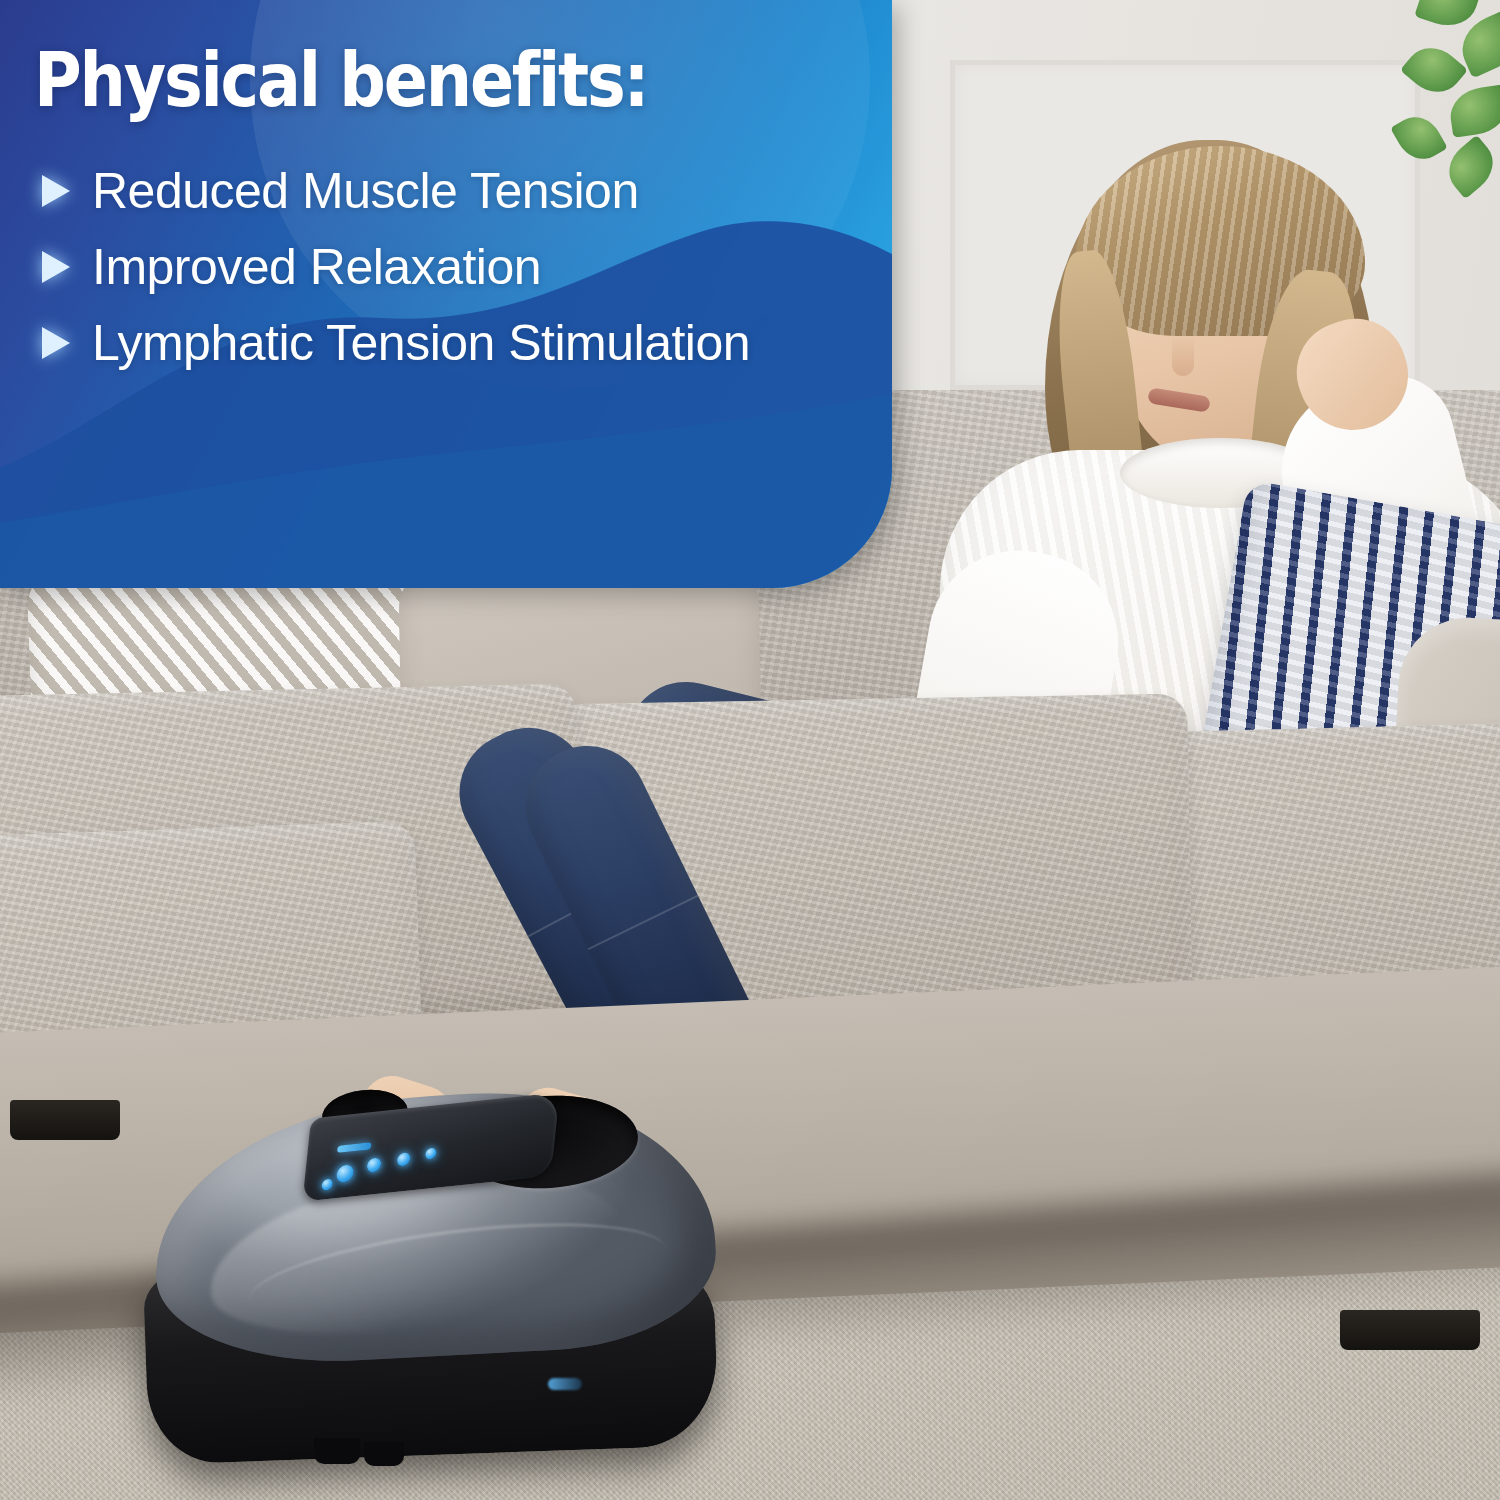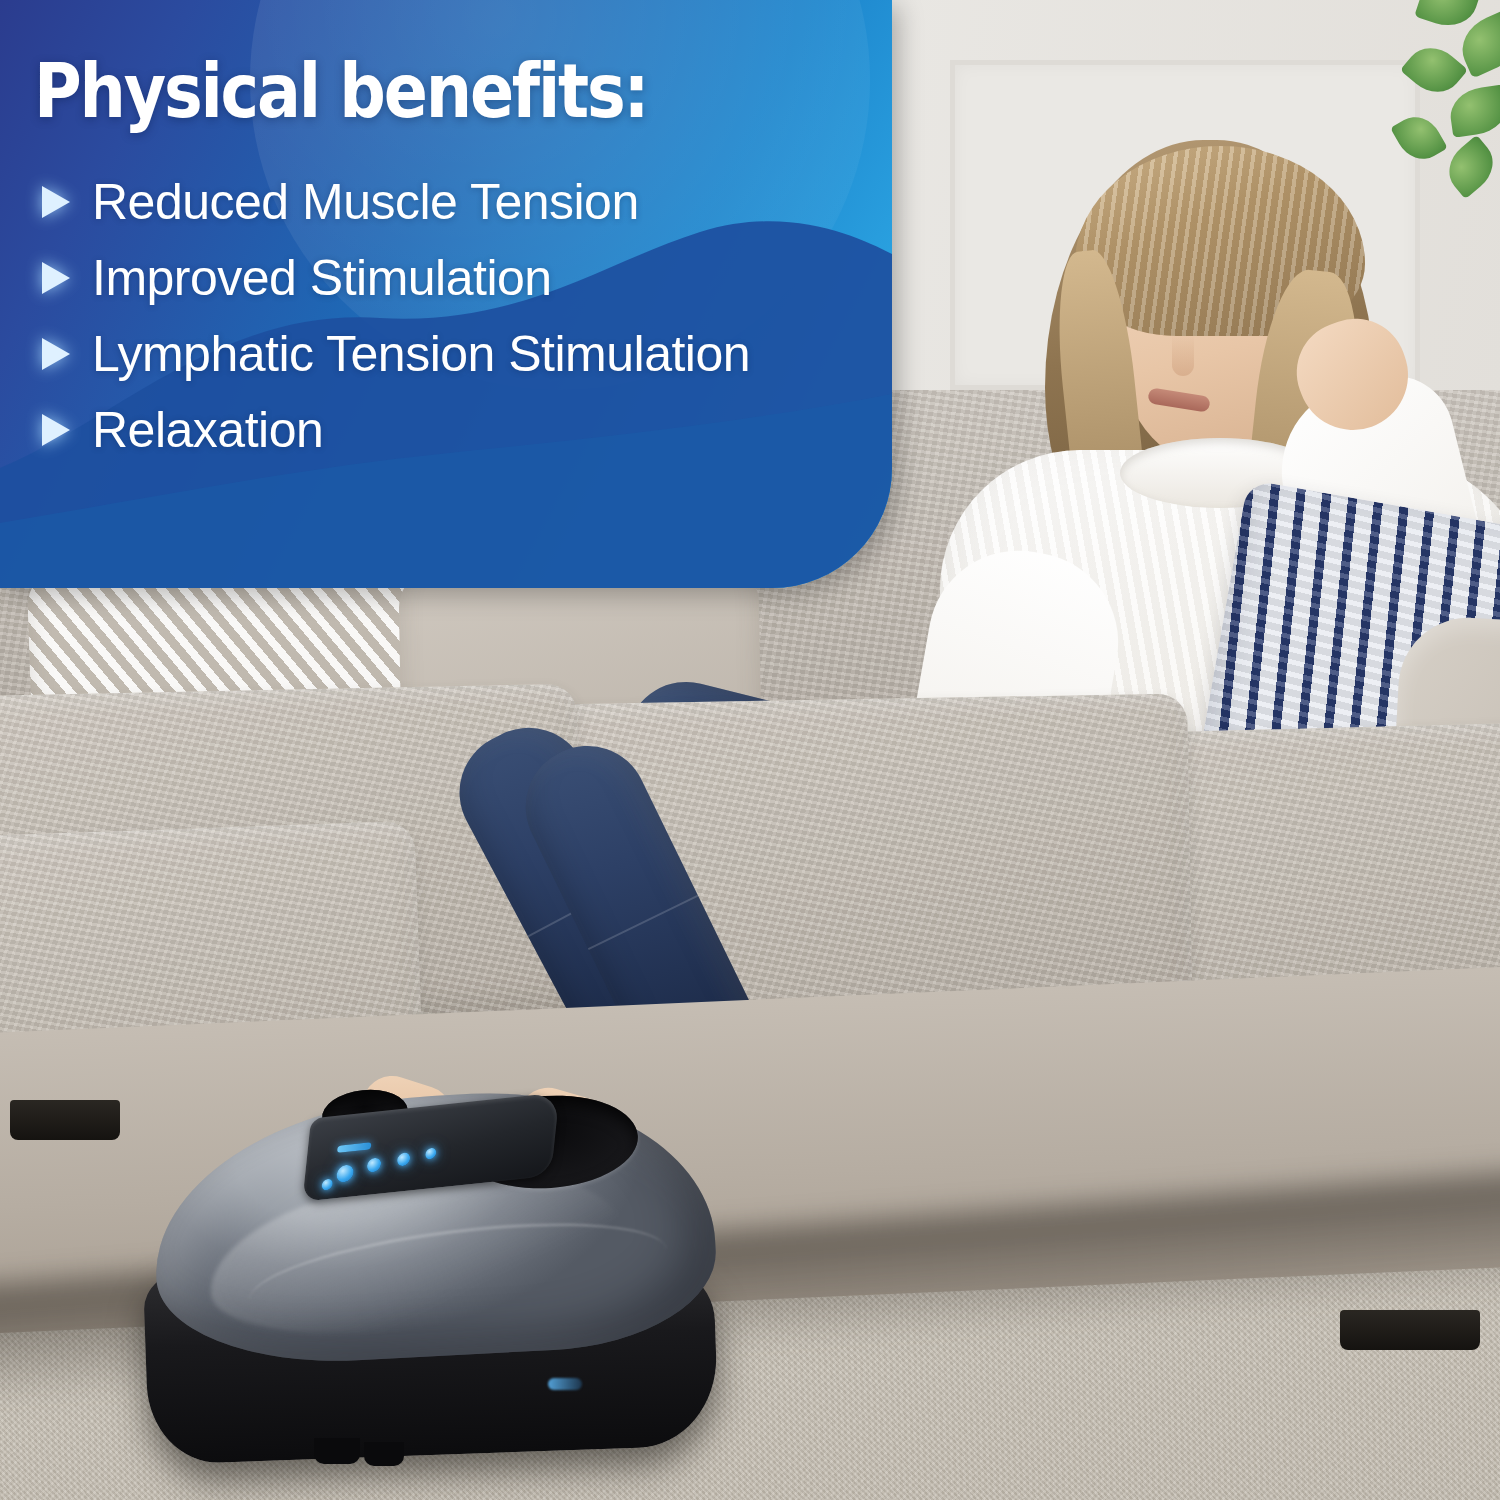--- a/index.html
+++ b/index.html
@@ -351,21 +351,21 @@
     position:absolute; left:250px; top:-230px; width:620px; height:620px;
     border-radius:50%;
     background:radial-gradient(circle at 40% 40%, rgba(255,255,255,.14), rgba(255,255,255,.05) 70%, rgba(255,255,255,0));
   }
   .panel-wave {
     position:absolute; left:0; bottom:0; width:892px; height:420px;
   }
   .panel-wave svg { display:block; width:100%; height:100%; }
 
   .panel-content {
-    position:absolute; left:0; top:16px; width:892px; height:511px;
+    position:absolute; left:0; top:5px; width:892px; height:511px;
     padding:38px 0 0 34px;
   }
   .headline {
     font-family:"DejaVu Sans", sans-serif;
     font-weight:700;
     font-size:74px;
     line-height:1.0;
     letter-spacing:-2.5px;
     color:#ffffff;
     transform:scaleX(.88);
@@ -525,27 +525,23 @@
     <div class="panel-content">
       <div class="headline">Physical benefits:</div>
 
       <ul class="bullets">
         <li class="bullet-row">
           <span class="tri"></span>
           <span class="bullet-text">Reduced Muscle Tension</span>
         </li>
         <li class="bullet-row">
           <span class="tri"></span>
-          <span class="bullet-text">Improved Stimulation</span>
+          <span class="bullet-text">Improved Relaxation</span>
         </li>
         <li class="bullet-row">
           <span class="tri"></span>
           <span class="bullet-text">Lymphatic Tension Stimulation</span>
         </li>
-        <li class="bullet-row">
-          <span class="tri"></span>
-          <span class="bullet-text">Relaxation</span>
-        </li>
       </ul>
     </div>
   </div>
 
 </div>
 
 </body></html>

